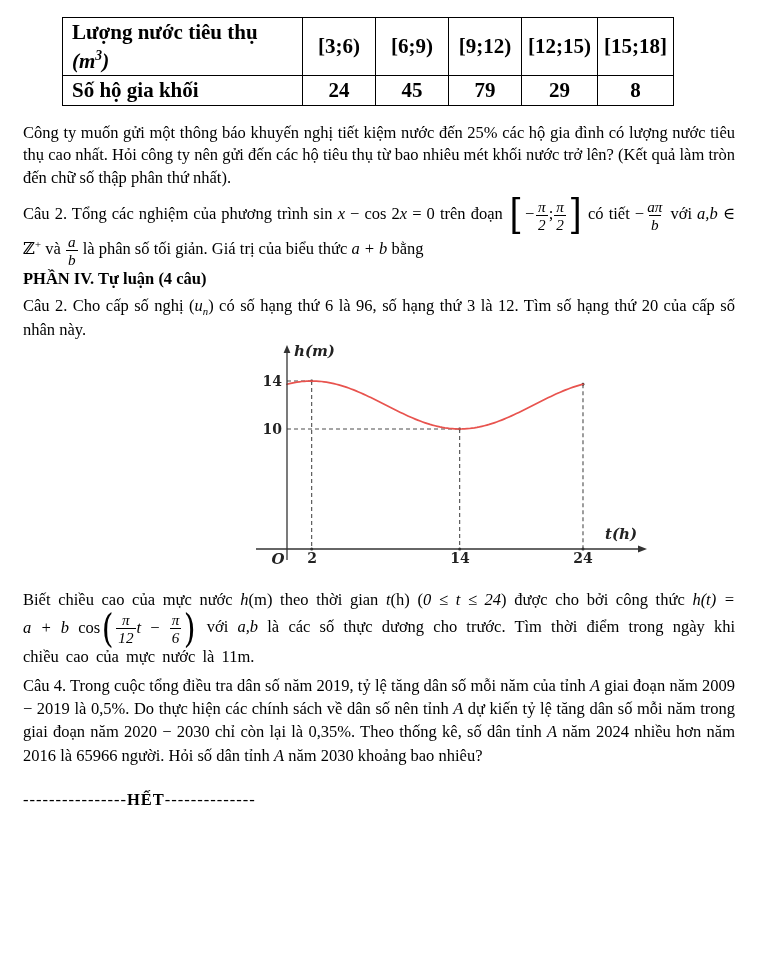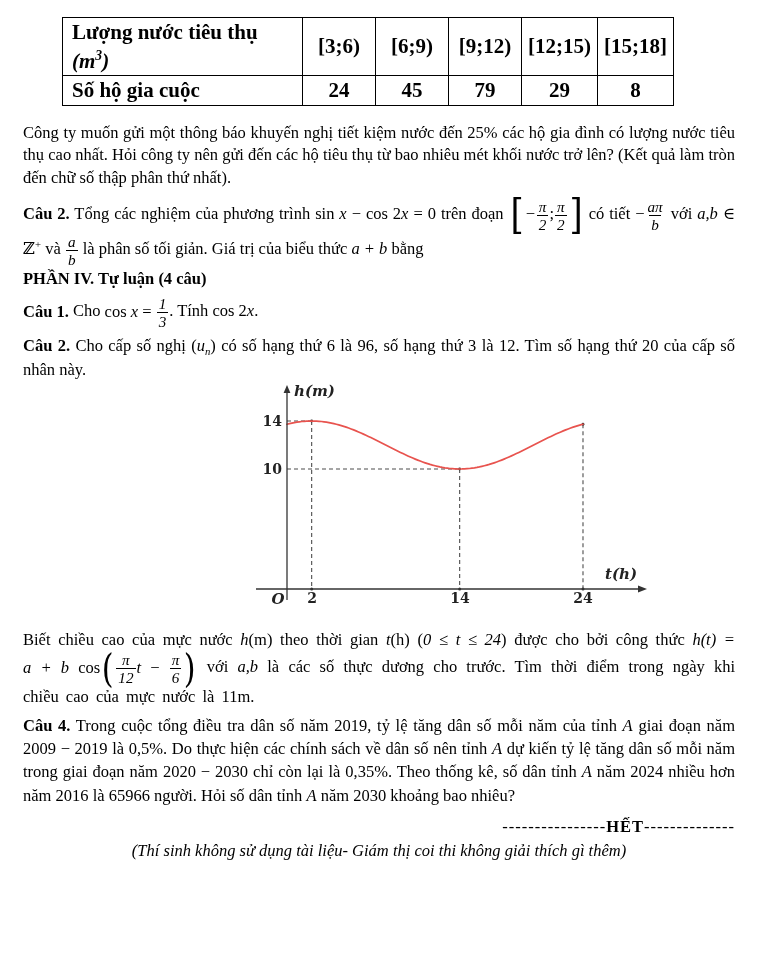--- a/index.html
+++ b/index.html
@@ -18,21 +18,21 @@
   }
   .freq-table tr.r2 td{height:27px;}
   .freq-table td.lbl{text-align:left;padding-left:9px;width:224px;}
   .freq-table td.bin{width:60px;}
   sup{font-size:0.65em;}
   sub{font-size:0.65em;}
 
   
   p{margin:0;}
   .just{text-align:justify;}
-  .qlabel{font-weight:bold;margin-top:10px;}
+  .qlabel{font-weight:normal;margin-top:10px;}
   .mi{font-style:italic;}
   .p1{margin-top:16px;}
   .q2p{margin-top:9px;line-height:1.5;}
   .part4{margin-top:0;font-weight:bold;font-family:Liberation Serif, serif;}
   .c1p{margin-top:5px;}
   .c2p{margin-top:5px;}
   .c3p{margin-top:4px;}
   .pbiet{margin-top:17px;word-spacing:3px;line-height:1.38;}
   .c4p{margin-top:5px;line-height:1.4;}
 
@@ -56,41 +56,41 @@
 
   
   .chart-wrap{margin-top:0px;margin-left:227px;width:400px;height:230px;}
   .chart-wrap svg text{
     font-family:"DejaVu Serif",serif;font-weight:bold;font-size:14px;fill:#222;
   }
   .chart-wrap svg text.axlab{font-style:italic;font-size:15px;}
   .chart-wrap svg text.olab{font-style:italic;font-size:15px;}
 
   
-  .het-line{margin-top:9px;text-align:right;letter-spacing:1px;}
+  .het-line{margin-top:22px;text-align:left;letter-spacing:1px;}
   .het-line .het{font-weight:bold;}
   .note-line{margin-top:2px;text-align:center;font-style:italic;}
 </style>
 </head>
 <body>
 
 <div class="content">
 
   <table class="freq-table">
     <tbody>
         <tr>
       <td class="lbl"><span>Lượng nước tiêu thụ </span><span class="mi"><span>(</span><span>m</span><sup>3</sup><span>)</span></span></td>
       <td class="bin">[3;6)</td>
       <td class="bin">[6;9)</td>
       <td class="bin">[9;12)</td>
       <td class="bin">[12;15)</td>
       <td class="bin">[15;18]</td>
     </tr>
     <tr class="r2">
-      <td class="lbl">Số hộ gia cuộc</td>
+      <td class="lbl">Số hộ gia khối</td>
       <td>24</td>
       <td>45</td>
       <td>79</td>
       <td>29</td>
       <td>8</td>
     </tr>
   </tbody>
     </table>
 
   <p class="p1 just">Công ty muốn gửi một thông báo khuyến nghị tiết kiệm nước đến 25% các hộ gia đình có lượng nước tiêu thụ cao nhất. Hỏi công ty nên gửi đến các hộ tiêu thụ từ bao nhiêu mét khối nước trở lên? (Kết quả làm tròn đến chữ số thập phân thứ nhất).</p>
@@ -104,24 +104,20 @@
         </span><span class="bigbr">]</span></span><span> có tiết </span><span><span>−</span><span class="frac">
           <span class="num">aπ</span>
           <span class="den">b</span>
         </span></span><span> với </span><span><span class="mi">a,b</span><span> ∈ </span><span class="zset">ℤ</span><sup>+</sup></span><span> và </span><span class="frac">
         <span class="num">a</span>
         <span class="den">b</span>
       </span><span> là phân số tối giản. Giá trị của biểu thức </span><span class="mi">a + b</span><span> bằng</span></p>
 
   <p class="part4">PHẦN IV. Tự luận (4 câu)</p>
 
-  <p class="c1p"><span class="qlabel">Câu 1.</span><span> Cho </span><span><span>cos </span><span class="mi">x</span><span> = </span><span class="frac">
-          <span class="num">1</span>
-          <span class="den">3</span>
-        </span></span><span>. Tính </span><span><span>cos 2</span><span class="mi">x</span></span><span>.</span></p>
 
   <p class="c2p just"><span class="qlabel">Câu 2.</span><span> Cho cấp số nghị </span><span><span>(</span><span class="mi">u</span><sub class="mi">n</sub><span>)</span></span><span> có số hạng thứ 6 là 96, số hạng thứ 3 là 12. Tìm số hạng thứ 20 của cấp số nhân này.</span></p>
 
 
   <div class="chart-wrap">
     <svg id="chart-svg" width="400" height="230" viewBox="0 0 400 230">
       <g id="chart-dyn">
           <line x1="61.666" y1="39" x2="61.666" y2="207" stroke="#4d4d4d" stroke-width="1.1" stroke-dasharray="4 3"></line>
           <line x1="37" y1="39" x2="61.666" y2="39" stroke="#4d4d4d" stroke-width="1.1" stroke-dasharray="4 3"></line>
           <circle cx="61.666" cy="207" r="1.5" fill="#333333"></circle>
@@ -154,15 +150,14 @@
           <span class="num">π</span>
           <span class="den">12</span>
         </span><span class="mi">t</span><span> − </span><span class="frac">
           <span class="num">π</span>
           <span class="den">6</span>
         </span><span class="tallp">)</span></span><span> với </span><span class="mi">a,b</span><span> là các số thực dương cho trước. Tìm thời điểm trong ngày khi chiều cao của mực nước là 11m.</span></p>
 
   <p class="c4p just"><span class="qlabel">Câu 4.</span><span> Trong cuộc tổng điều tra dân số năm 2019, tỷ lệ tăng dân số mỗi năm của tỉnh </span><span class="mi">A</span><span> giai đoạn năm 2009 − 2019 là 0,5%. Do thực hiện các chính sách về dân số nên tỉnh </span><span class="mi">A</span><span> dự kiến tỷ lệ tăng dân số mỗi năm trong giai đoạn năm 2020 − 2030 chỉ còn lại là 0,35%. Theo thống kê, số dân tỉnh </span><span class="mi">A</span><span> năm 2024 nhiều hơn năm 2016 là 65966 người. Hỏi số dân tỉnh </span><span class="mi">A</span><span> năm 2030 khoảng bao nhiêu?</span></p>
 
   <p class="het-line"><span>----------------</span><span class="het">HẾT</span><span>--------------</span></p>
-  <p class="note-line">(Thí sinh không sử dụng tài liệu- Giám thị coi thi không giải thích gì thêm)</p>
 
 </div>
 
 </body></html>

